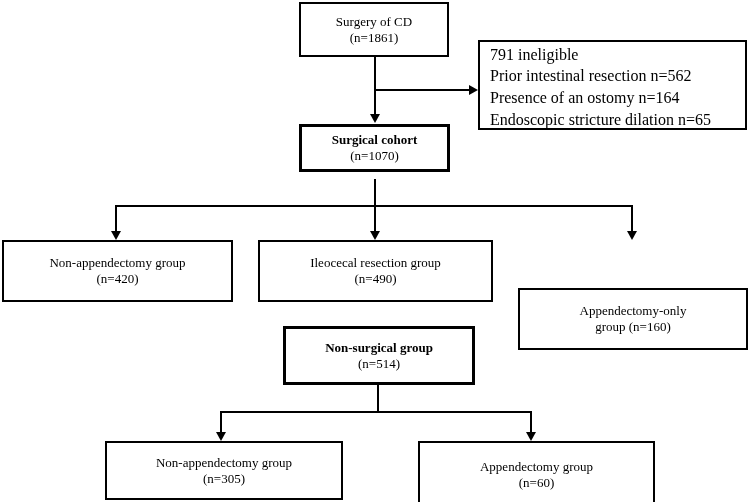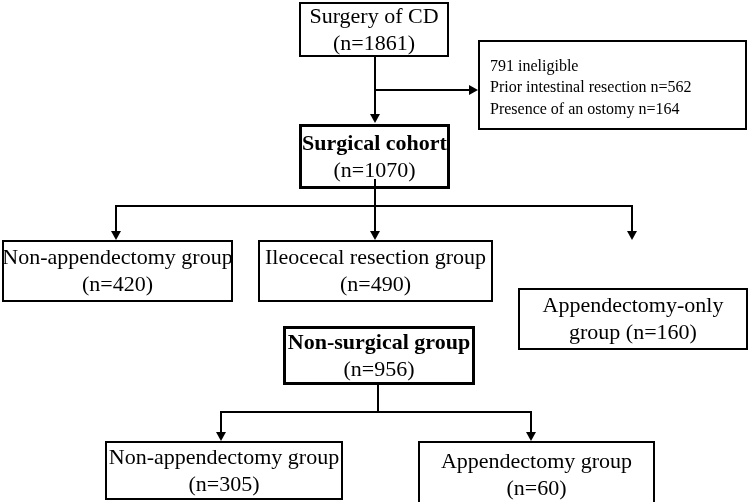--- a/index.html
+++ b/index.html
@@ -14,21 +14,21 @@
     position:absolute;
     box-sizing:border-box;
     border:2px solid #000000;
     background:#ffffff;
     display:flex;
     flex-direction:column;
     align-items:center;
     justify-content:center;
     text-align:center;
     color:#000000;
-    font-size:22px;
+    font-size:13px;
     line-height:1.22;
   }
   .box.thick{border-width:3px;}
   .box .l1,.box .l2{display:block;white-space:nowrap;}
   .box.bold .l1{font-weight:bold;}
   .box.left{
     align-items:flex-start;
     text-align:center;
     justify-content:center;
     padding:4px 0 0 10px;
@@ -68,23 +68,24 @@
   <div class="vline" style="left:374px;top:57px;height:58px;"></div>
   <div class="arrow" style="left:370px;top:114px;"></div>
 
   <div class="hline" style="left:374px;top:89px;width:96px;"></div>
   <div class="arrow-right" style="left:469px;top:85px;"></div>
 
   <div class="box left" style="left:478px;top:40px;width:269px;height:90px;">
     <span>791 ineligible</span>
     <span>Prior intestinal resection n=562</span>
     <span>Presence of an ostomy n=164</span>
+    <span>Endoscopic stricture dilation n=65</span>
   </div>
 
-  <div class="box thick bold" style="left:299px;top:124px;width:151px;height:65px;">
+  <div class="box thick bold" style="left:299px;top:124px;width:151px;height:48px;">
     <span class="l1">Surgical cohort</span>
     <span class="l2">(n=1070)</span>
   </div>
 
   <div class="vline" style="left:374px;top:179px;height:28px;"></div>
   <div class="hline" style="left:115px;top:205px;width:518px;"></div>
 
   <div class="vline" style="left:115px;top:205px;height:27px;"></div>
   <div class="arrow" style="left:111px;top:231px;"></div>
 
@@ -104,21 +105,21 @@
     <span class="l2">(n=490)</span>
   </div>
 
   <div class="box" style="left:518px;top:240px;width:230px;height:62px;margin-top:48px;">
     <span class="l1">Appendectomy-only</span>
     <span class="l2">group (n=160)</span>
   </div>
 
   <div class="box thick bold" style="left:283px;top:326px;width:192px;height:59px;">
     <span class="l1">Non-surgical group</span>
-    <span class="l2">(n=956)</span>
+    <span class="l2">(n=514)</span>
   </div>
 
   <div class="vline" style="left:377px;top:385px;height:28px;"></div>
   <div class="hline" style="left:220px;top:411px;width:311px;"></div>
 
   <div class="vline" style="left:220px;top:411px;height:22px;"></div>
   <div class="arrow" style="left:216px;top:432px;"></div>
 
   <div class="vline" style="left:530px;top:411px;height:22px;"></div>
   <div class="arrow" style="left:526px;top:432px;"></div>

